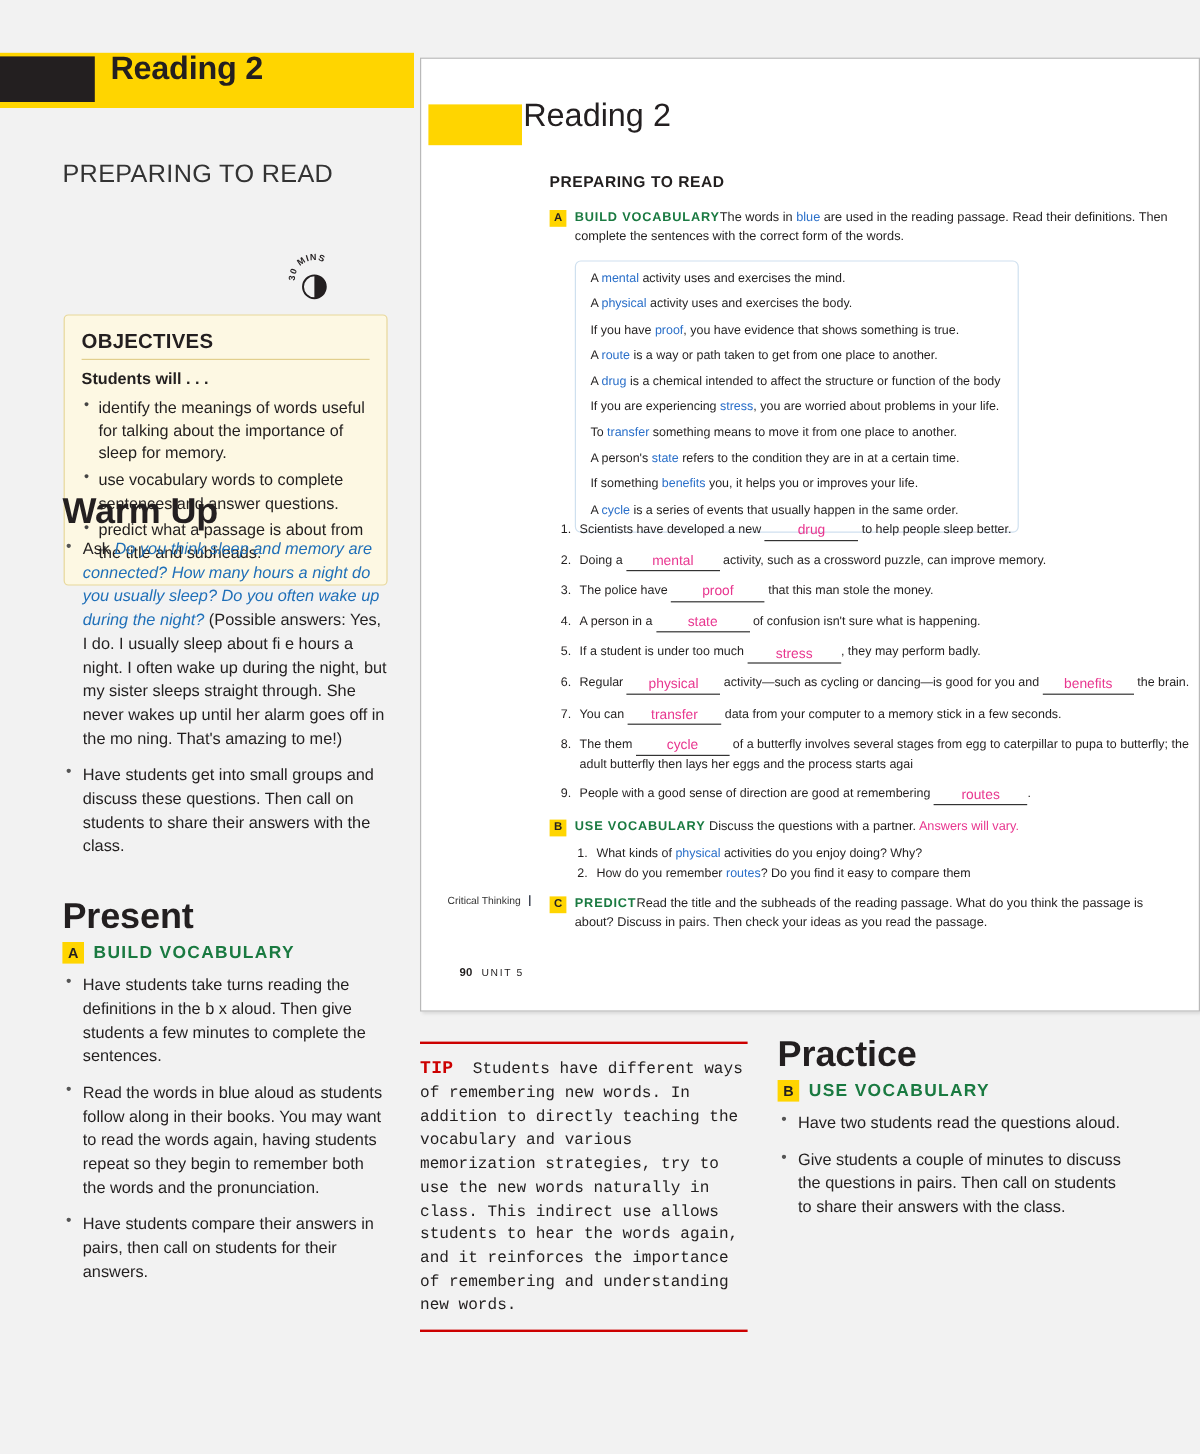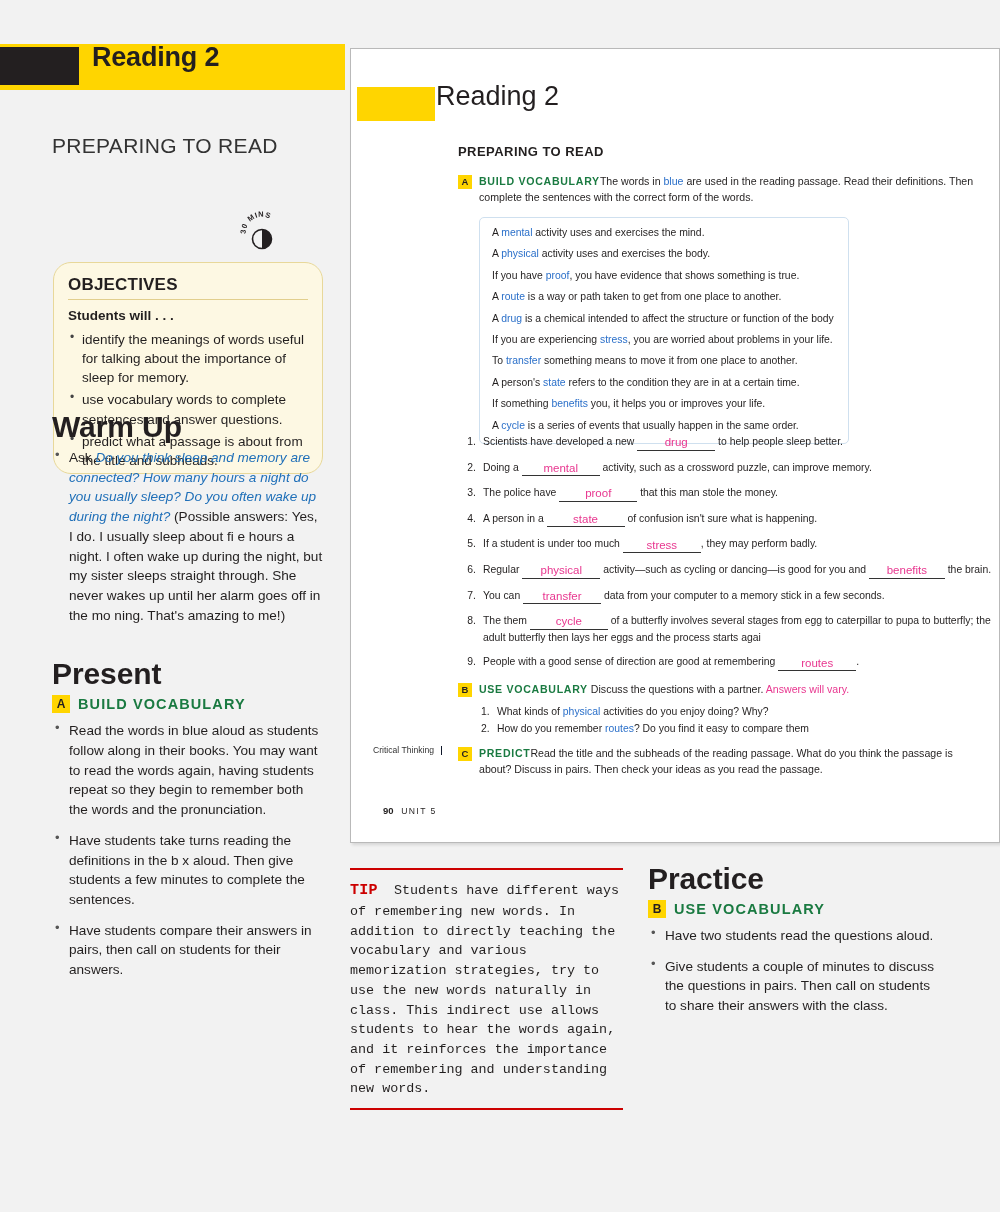--- a/index.html
+++ b/index.html
@@ -35,22 +35,22 @@
     position:absolute;left:52px;top:44px;
     font-size:21px;font-weight:400;letter-spacing:.3px;color:#333;
   }
   .clock-badge{
     position:absolute;left:238px;top:118px;width:48px;height:44px;
   }
 
   
   .objectives{
     position:absolute;left:53px;top:172px;width:270px;
-    border:1px solid #e8d89a;border-radius:18px;background:#fdf8e3;
-    padding:12px 14px 0 14px;box-sizing:border-box;
+    border:1px solid #e8d89a;border-radius:4px;background:#fdf8e3;
+    padding:12px 14px 14px 14px;box-sizing:border-box;
   }
   .objectives h3{
     margin:0 0 4px 0;font-size:17px;font-weight:700;letter-spacing:.2px;color:#231f20;
   }
   .obj-rule{height:1px;background:#e2cf8d;margin:2px 0 8px 0;}
   .obj-sub{font-size:13.5px;font-weight:700;margin-bottom:7px;}
   .obj-list{margin:0;padding:0;list-style:none;}
   .obj-list li{
     position:relative;padding-left:14px;margin-bottom:3px;
     font-size:13.5px;line-height:1.42;
@@ -194,30 +194,31 @@
       <li>use vocabulary words to complete sentences and answer questions.</li>
       <li>predict what a passage is about from the title and subheads.</li>
     </ul>
   </div>
 
   <div class="tcol-body">
 
     <h2 class="sec-head">Warm Up</h2>
     <ul class="bullets">
       <li><span>Ask </span><span class="blue-italic">Do you think sleep and memory are connected? How many hours a night do you usually sleep? Do you often wake up during the night?</span><span> (Possible answers: Yes, I do. I usually sleep about fi  e hours a night. I often wake up during the night, but my sister sleeps straight through. She never wakes up until her alarm goes off in the mo ning. That's amazing to me!)</span></li>
+      <li>Have students get into small groups and discuss these questions. Then call on students to share their answers with the class.</li>
     </ul>
 
     <h2 class="sec-head" style="margin-top:32px;">Present</h2>
     <div class="tag-row">
       <span class="tag-letter">A</span>
       <span class="tag-label">BUILD VOCABULARY</span>
     </div>
     <ul class="bullets">
+      <li>Have students take turns reading the definitions in the b  x aloud. Then give students a few minutes to complete the sentences.</li>
       <li>Read the words in blue aloud as students follow along in their books. You may want to read the words again, having students repeat so they begin to remember both the words and the pronunciation.</li>
-      <li>Have students take turns reading the definitions in the b  x aloud. Then give students a few minutes to complete the sentences.</li>
       <li>Have students compare their answers in pairs, then call on students for their answers.</li>
     </ul>
   </div>
 
 </div>
 
 <div class="student-page">
 
   <div class="sp-yellow"></div>
   <div class="sp-title">Reading 2</div>

